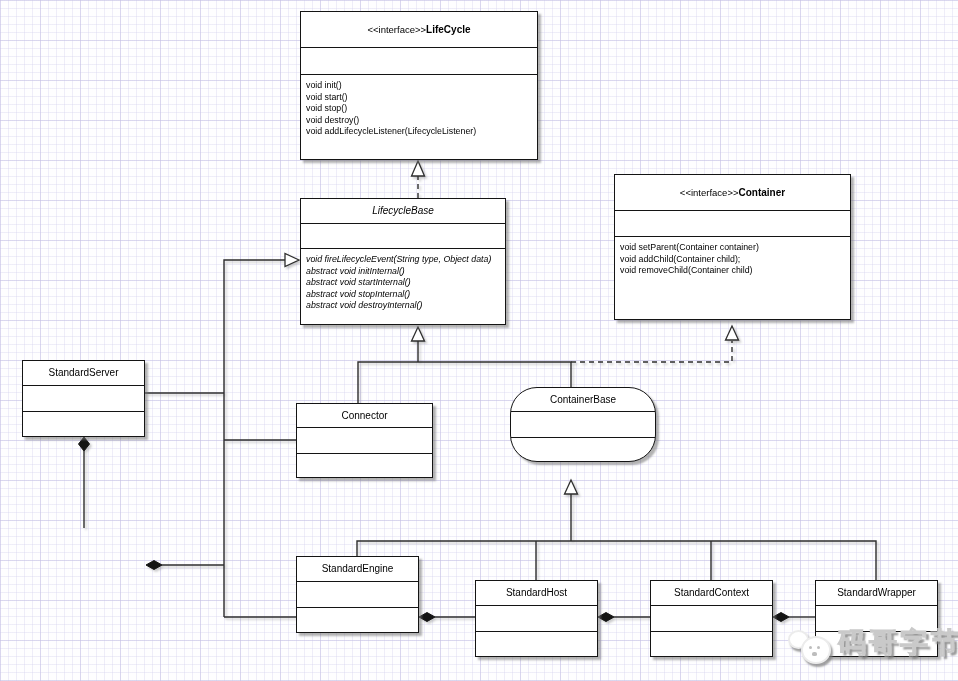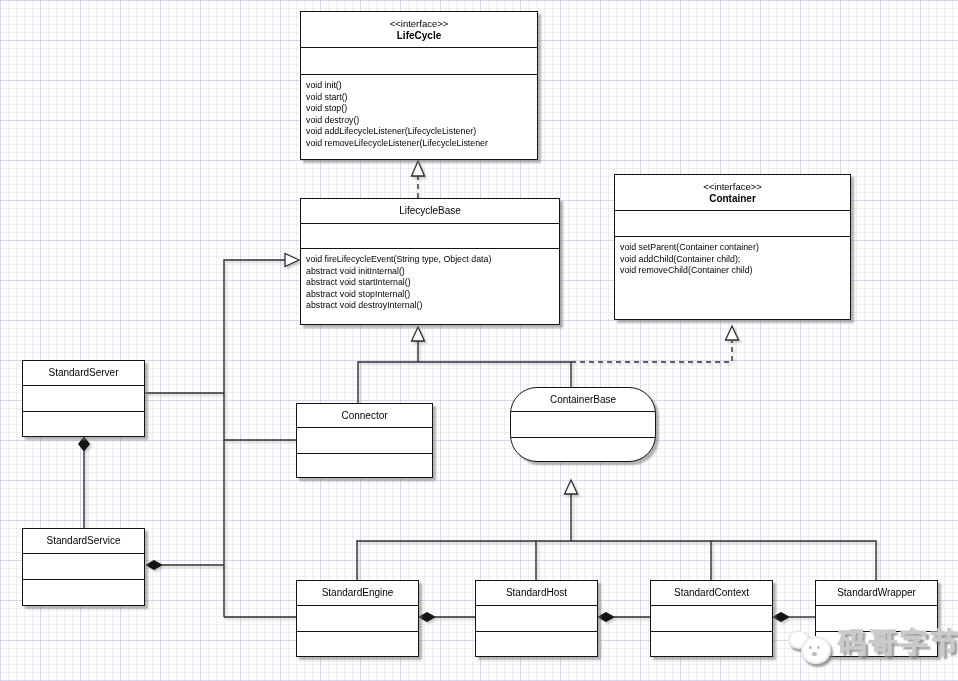--- a/index.html
+++ b/index.html
@@ -25,21 +25,21 @@
   #edges polygon.hollow{fill:#ffffff;stroke:#2e2e2e;stroke-width:1.3;}
   #edges polygon.solid{fill:#141414;stroke:#141414;}
   .uml-class{
     position:absolute;box-sizing:border-box;
     background:#ffffff;border:1.6px solid #141414;
     box-shadow:3px 3px 2px rgba(115,115,115,0.55);
     display:flex;flex-direction:column;
   }
   .uml-head{
     box-sizing:border-box;border-bottom:1.6px solid #141414;
-    display:flex;flex-direction:column;align-items:center;justify-content:center;
+    display:flex;flex-direction:row;align-items:center;justify-content:center;
     text-align:center;line-height:12px;
   }
   .stereo{font-size:9.5px;color:#000;}
   .cname{font-size:10px;color:#000;}
   .cname.bold{font-weight:bold;}
   .uml-attrs{box-sizing:border-box;border-bottom:1.6px solid #141414;}
   .uml-methods{flex:1;padding:5px 4px 0 5px;font-size:8.8px;color:#000;}
   .m-line{white-space:pre;line-height:11.6px;overflow:hidden;}
   
   .watermark{position:absolute;display:flex;align-items:center;z-index:5;}
@@ -130,25 +130,24 @@
       <span class="stereo">&lt;&lt;interface&gt;&gt;</span>
       <span class="cname bold">LifeCycle</span>
     </div>
     <div class="uml-attrs" style="height:27px;"></div>
     <div class="uml-methods">
         <div class="m-line">void init()</div>
         <div class="m-line">void start()</div>
         <div class="m-line">void stop()</div>
         <div class="m-line">void destroy()</div>
         <div class="m-line">void addLifecycleListener(LifecycleListener)</div>
-        <div class="m-line">void removeLifecycleListener(LifecycleListener</div>
       </div>
   </div>
 
-  <div class="uml-class" style="left:300px;top:198px;width:260px;height:127px;">
+  <div class="uml-class" style="left:300px;top:198px;width:206px;height:127px;font-style:italic;">
     <div class="uml-head" style="height:25px;">
       <span class="cname">LifecycleBase</span>
     </div>
     <div class="uml-attrs" style="height:25px;"></div>
     <div class="uml-methods">
         <div class="m-line">void fireLifecycleEvent(String type, Object data)</div>
         <div class="m-line">abstract void initInternal()</div>
         <div class="m-line">abstract void startInternal()</div>
         <div class="m-line">abstract void stopInternal()</div>
         <div class="m-line">abstract void destroyInternal()</div>
@@ -169,45 +168,38 @@
   </div>
 
   <div class="uml-class" style="left:22px;top:360px;width:123px;height:77px;">
     <div class="uml-head" style="height:25px;">
       <span class="cname">StandardServer</span>
     </div>
     <div class="uml-attrs" style="height:26px;"></div>
     <div class="uml-methods"></div>
   </div>
 
-  <div class="uml-class" style="left:22px;top:528px;width:123px;height:78px;">
-    <div class="uml-head" style="height:25px;">
-      <span class="cname">StandardService</span>
-    </div>
-    <div class="uml-attrs" style="height:26px;"></div>
-    <div class="uml-methods"></div>
-  </div>
 
   <div class="uml-class" style="left:296px;top:403px;width:137px;height:75px;">
     <div class="uml-head" style="height:24px;">
       <span class="cname">Connector</span>
     </div>
     <div class="uml-attrs" style="height:26px;"></div>
     <div class="uml-methods"></div>
   </div>
 
   <div class="uml-class" style="left:510px;top:387px;width:146px;height:75px;border-radius:27px;">
     <div class="uml-head" style="height:24px;">
       <span class="cname">ContainerBase</span>
     </div>
     <div class="uml-attrs" style="height:26px;"></div>
     <div class="uml-methods"></div>
   </div>
 
-  <div class="uml-class" style="left:296px;top:580px;width:123px;height:77px;">
+  <div class="uml-class" style="left:296px;top:556px;width:123px;height:77px;">
     <div class="uml-head" style="height:25px;">
       <span class="cname">StandardEngine</span>
     </div>
     <div class="uml-attrs" style="height:26px;"></div>
     <div class="uml-methods"></div>
   </div>
 
   <div class="uml-class" style="left:475px;top:580px;width:123px;height:77px;">
     <div class="uml-head" style="height:25px;">
       <span class="cname">StandardHost</span>

